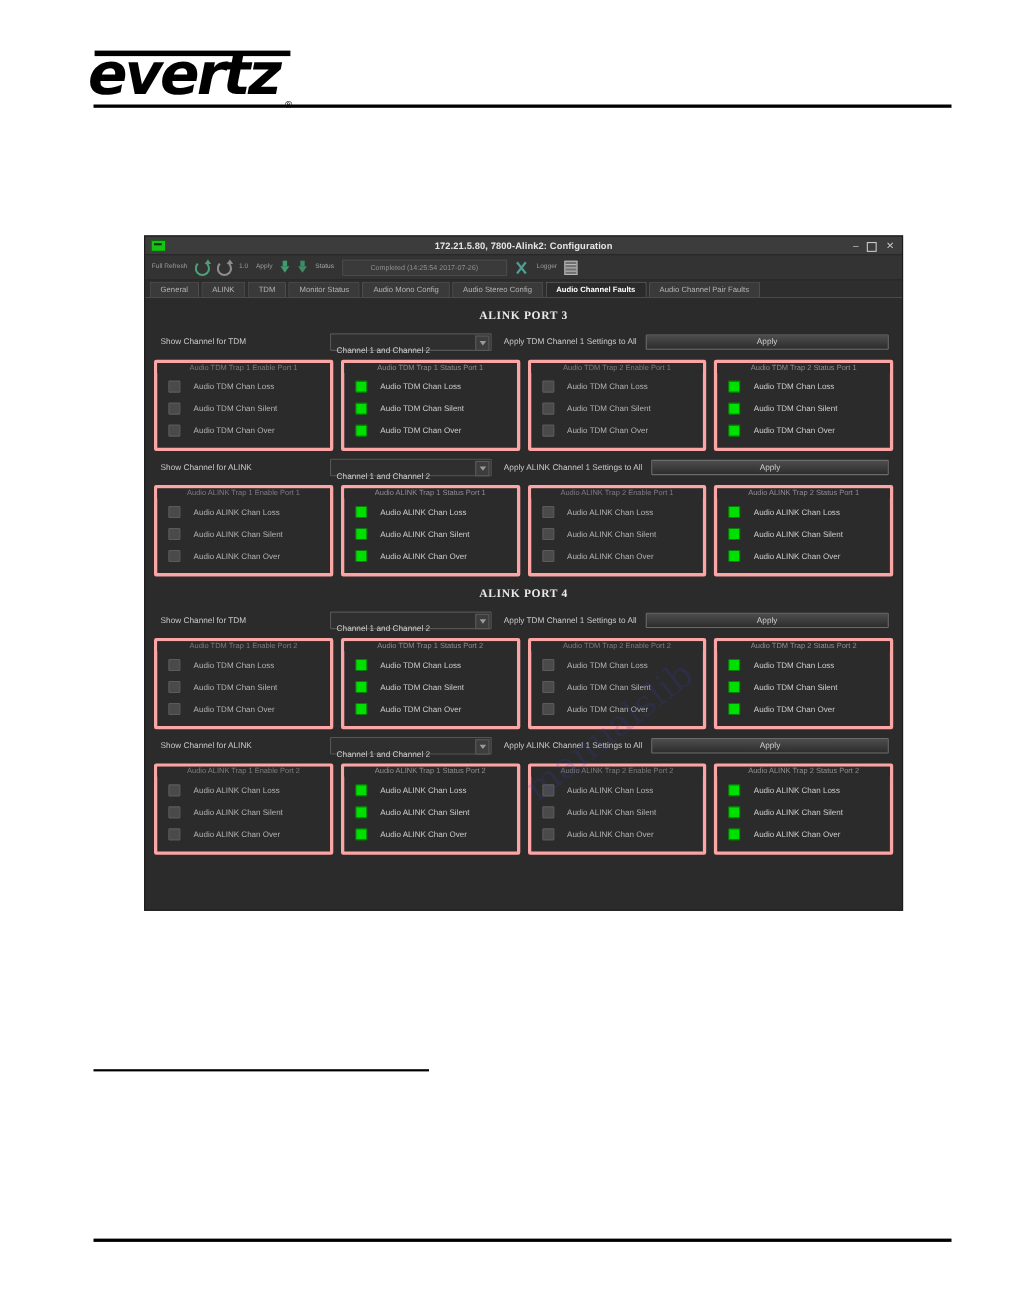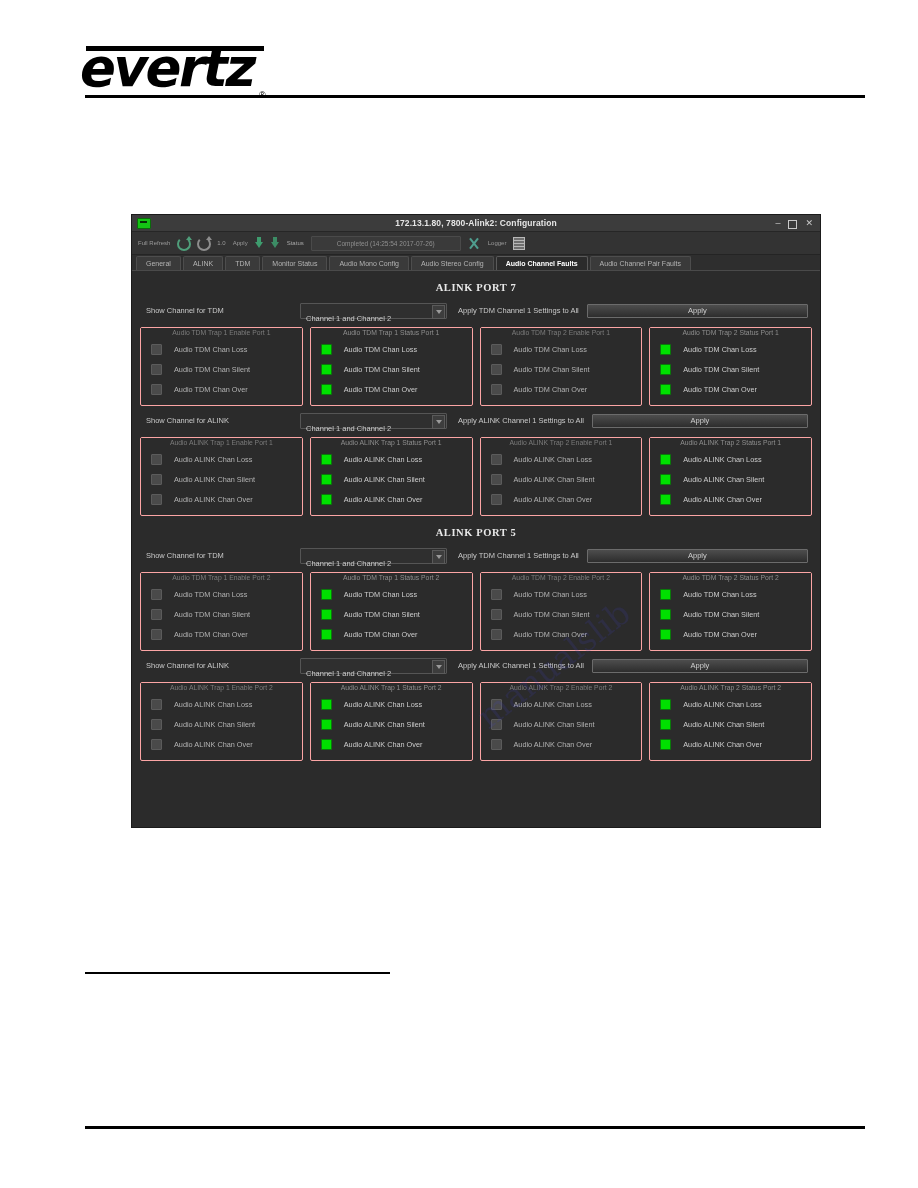--- a/index.html
+++ b/index.html
@@ -140,21 +140,21 @@
     flex:1;height:12px;margin-left:8px;margin-right:4px;
     background:linear-gradient(#4d4d4d,#2d2d2d);
     border:1px solid #6b6b6b;border-radius:1px;
     display:flex;align-items:center;justify-content:center;
     font-size:7.5px;color:#cfcfcf;
   }
 
   
   .groups{display:flex;gap:7px;margin-bottom:7px;}
   .group{
-    flex:1;border:1px solid #fca5a5;border-radius:2px;
+    flex:1;border:3px solid #fca5a5;border-radius:2px;
     padding:11px 4px 6px 4px;position:relative;background:#2b2b2b;
   }
   .group-title{
     position:absolute;top:-0px;left:0;right:0;text-align:center;
     font-size:6.8px;color:#8e8e8e;white-space:nowrap;
     background:#2b2b2b;padding:0 2px;line-height:9px;
   }
   .opt{display:flex;align-items:center;height:20px;padding-left:6px;}
   .chk{
     width:9px;height:9px;background:#4a4a4a;border:1px solid #5b5b5b;
@@ -185,21 +185,21 @@
   <div class="logo-reg">®</div>
 </div>
 <div class="rule-top"></div>
 <div class="rule-mid"></div>
 <div class="rule-bot"></div>
 
 <div class="app-window">
 
   <div class="titlebar">
     <div class="app-icon"></div>
-    <div class="title-text">172.13.1.80, 7800-Alink2: Configuration</div>
+    <div class="title-text">172.21.5.80, 7800-Alink2: Configuration</div>
     <div class="win-btns">
       <div class="win-btn">–</div>
       <div class="win-btn sq"></div>
       <div class="win-btn">✕</div>
     </div>
   </div>
 
   <div class="toolbar">
     <div class="tb-label">Full Refresh</div>
     <div class="ico">
@@ -230,21 +230,21 @@
       <div class="tab">ALINK</div>
       <div class="tab">TDM</div>
       <div class="tab">Monitor Status</div>
       <div class="tab">Audio Mono Config</div>
       <div class="tab">Audio Stereo Config</div>
       <div class="tab active">Audio Channel Faults</div>
       <div class="tab">Audio Channel Pair Faults</div>
     </div>
 
   <div class="content" id="content">
-      <div class="sect-title">ALINK PORT 7</div>
+      <div class="sect-title">ALINK PORT 3</div>
       <div class="ctl-row">
         <div class="ctl-label">Show Channel for TDM</div>
         <div class="combo">
           <span>Channel 1 and Channel 2</span>
           <div class="chev">
             <i></i>
           </div>
         </div>
         <div class="apply-label">Apply TDM Channel 1 Settings to All</div>
         <div class="apply-btn">Apply</div>
@@ -377,21 +377,21 @@
           <div class="opt">
             <div class="led"></div>
             <div class="opt-label">Audio ALINK Chan Silent</div>
           </div>
           <div class="opt">
             <div class="led"></div>
             <div class="opt-label">Audio ALINK Chan Over</div>
           </div>
         </div>
       </div>
-      <div class="sect-title">ALINK PORT 5</div>
+      <div class="sect-title">ALINK PORT 4</div>
       <div class="ctl-row">
         <div class="ctl-label">Show Channel for TDM</div>
         <div class="combo">
           <span>Channel 1 and Channel 2</span>
           <div class="chev">
             <i></i>
           </div>
         </div>
         <div class="apply-label">Apply TDM Channel 1 Settings to All</div>
         <div class="apply-btn">Apply</div>

